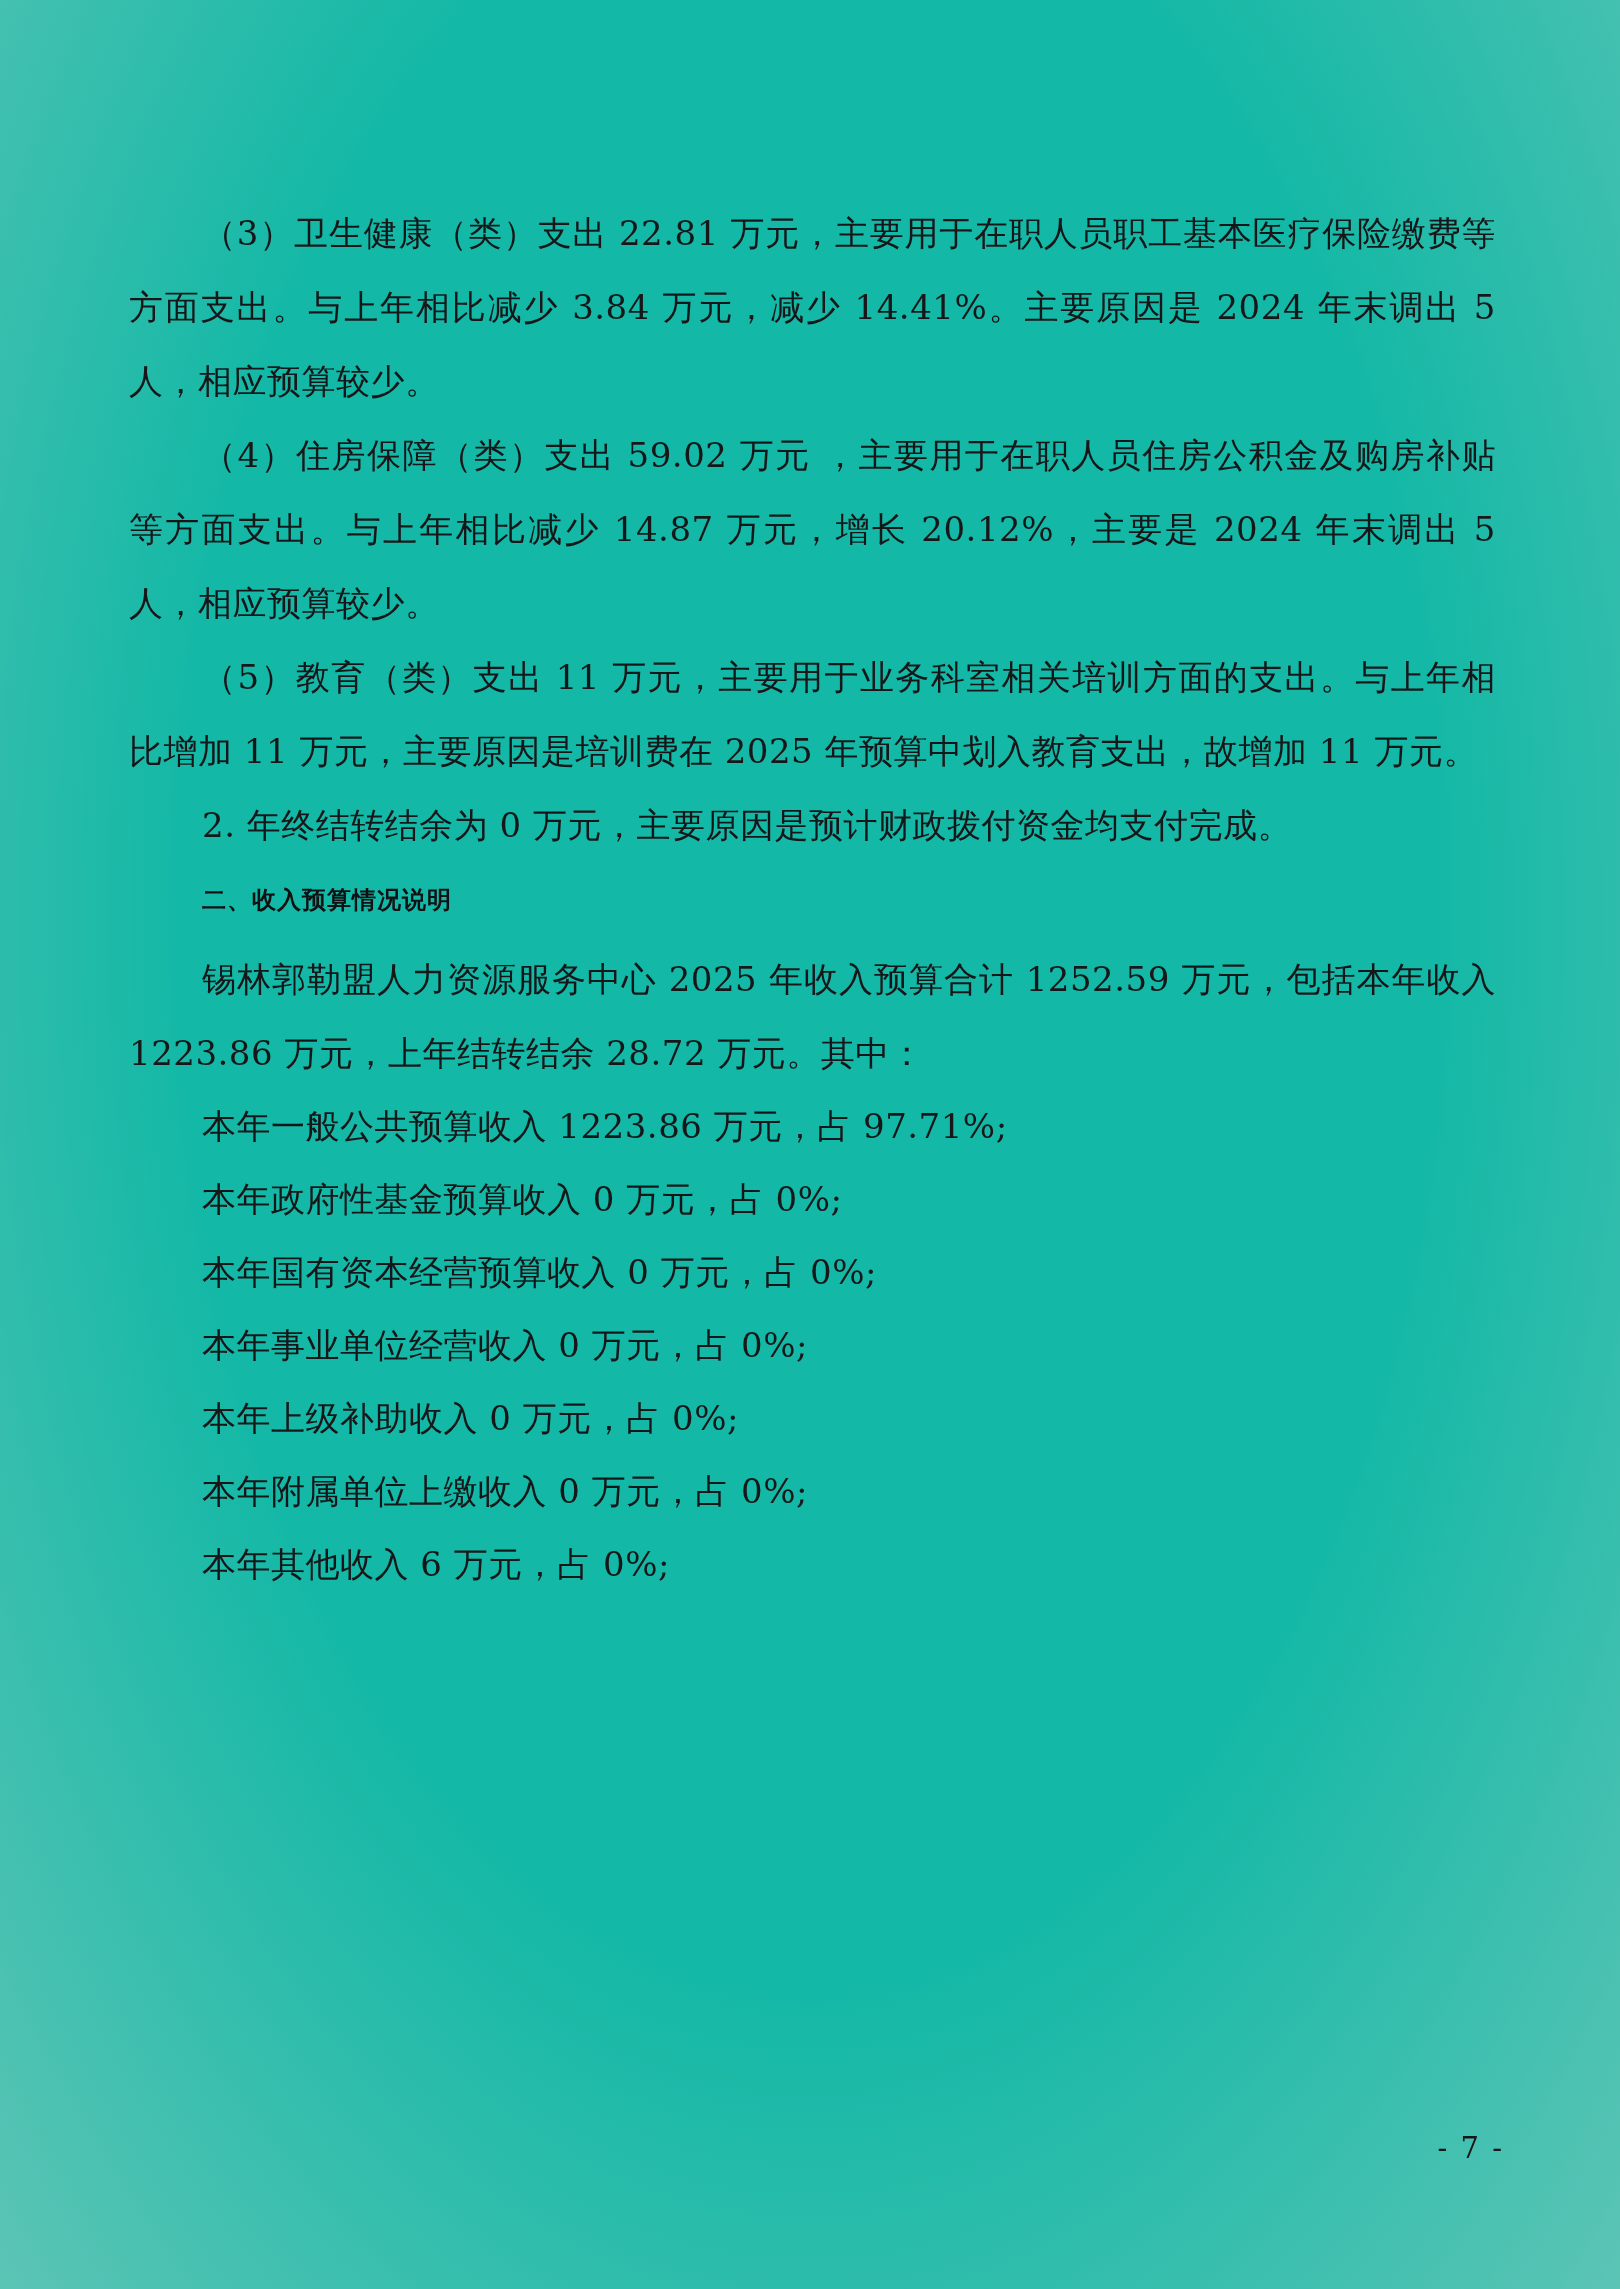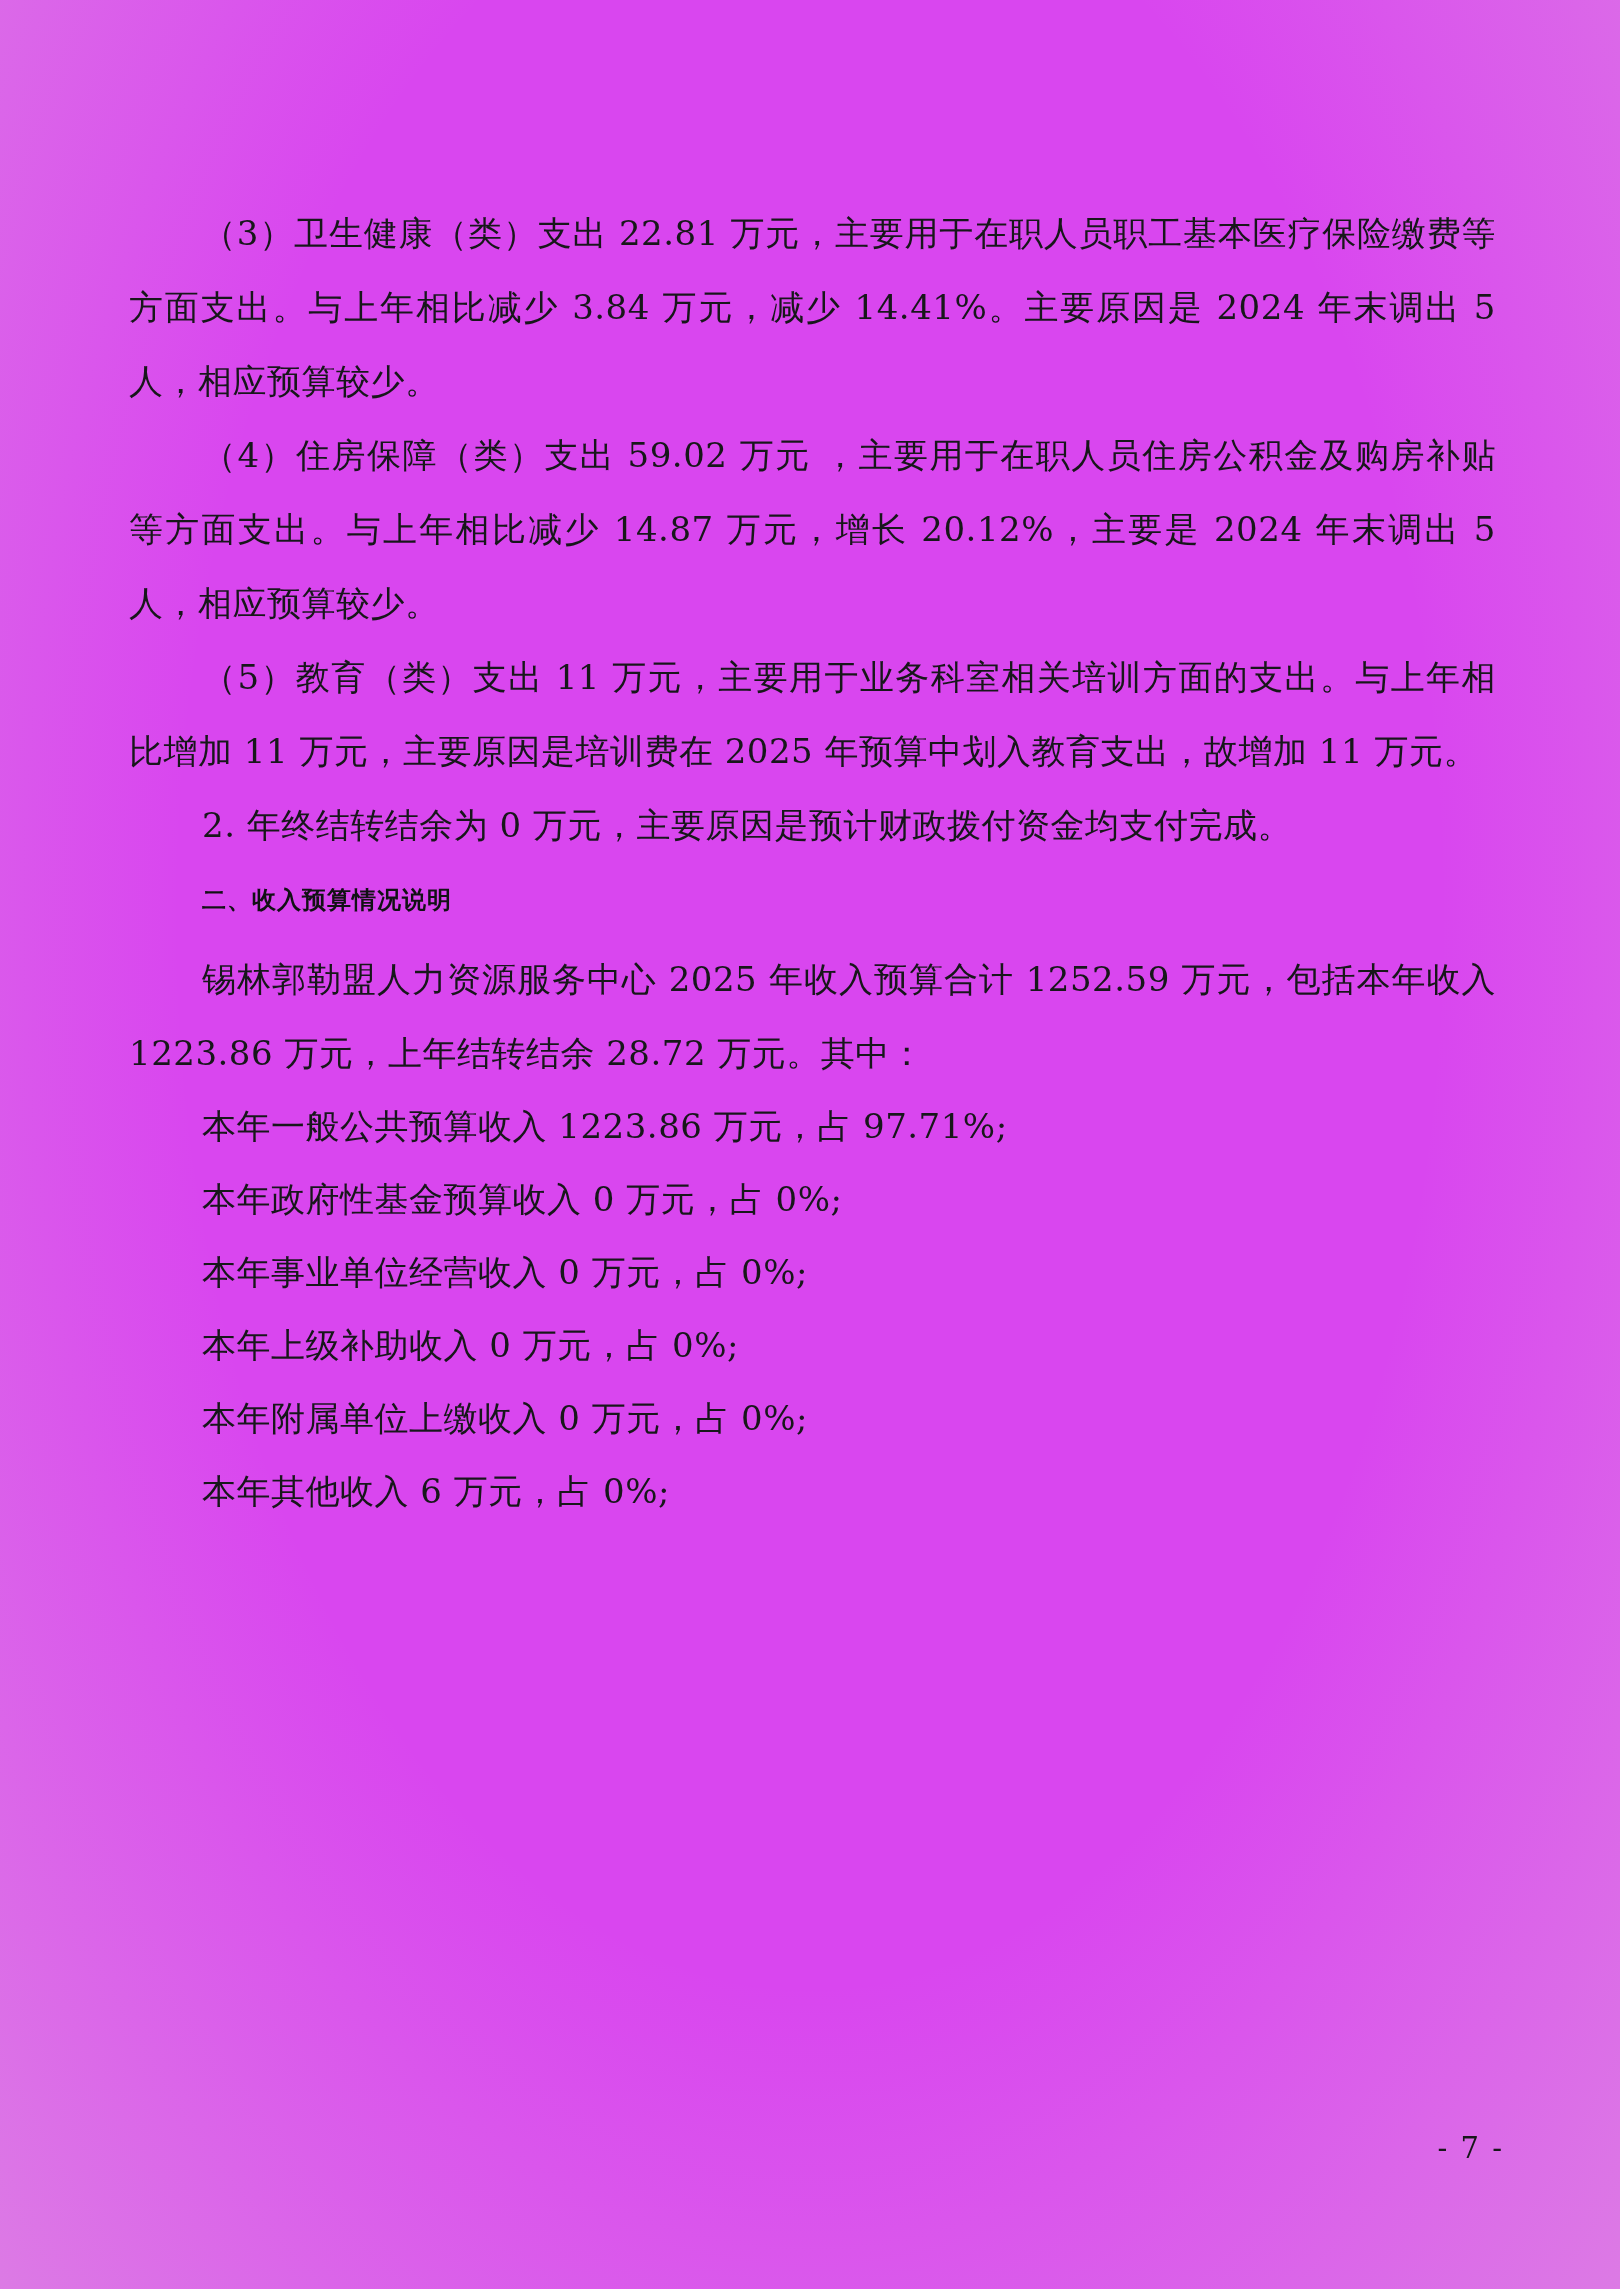--- a/index.html
+++ b/index.html
@@ -5,21 +5,21 @@
   html, body {
     margin: 0;
     padding: 0;
     background: #ffffff;
   }
   .page {
     position: relative;
     width: 1620px;
     height: 2290px;
     margin: 0 auto;
-    background: #d946ef;
+    background: #14b8a6;
     box-sizing: border-box;
     overflow: hidden;
   }
   
   .page::before {
     content: "";
     position: absolute;
     inset: 0;
     background:
       radial-gradient(ellipse at 50% 40%, rgba(255,255,255,0) 55%, rgba(226,220,210,0.35) 100%);
@@ -84,20 +84,21 @@
     <p class="para">（5）教育（类）支出 11 万元，主要用于业务科室相关培训方面的支出。与上年相比增加 11 万元，主要原因是培训费在 2025 年预算中划入教育支出，故增加 11 万元。</p>
 
     <p class="para">2. 年终结转结余为 0 万元，主要原因是预计财政拨付资金均支付完成。</p>
 
     <p class="heading">二、收入预算情况说明</p>
 
     <p class="para">锡林郭勒盟人力资源服务中心 2025 年收入预算合计 1252.59 万元，包括本年收入 1223.86 万元，上年结转结余 28.72 万元。其中：</p>
 
     <p class="item">本年一般公共预算收入 1223.86 万元，占 97.71%;</p>
     <p class="item">本年政府性基金预算收入 0 万元，占 0%;</p>
+    <p class="item">本年国有资本经营预算收入 0 万元，占 0%;</p>
     <p class="item">本年事业单位经营收入 0 万元，占 0%;</p>
     <p class="item">本年上级补助收入 0 万元，占 0%;</p>
     <p class="item">本年附属单位上缴收入 0 万元，占 0%;</p>
     <p class="item">本年其他收入 6 万元，占 0%;</p>
 
   </div>
 
   <div class="page-number">- 7 -</div>
 </div>
 

